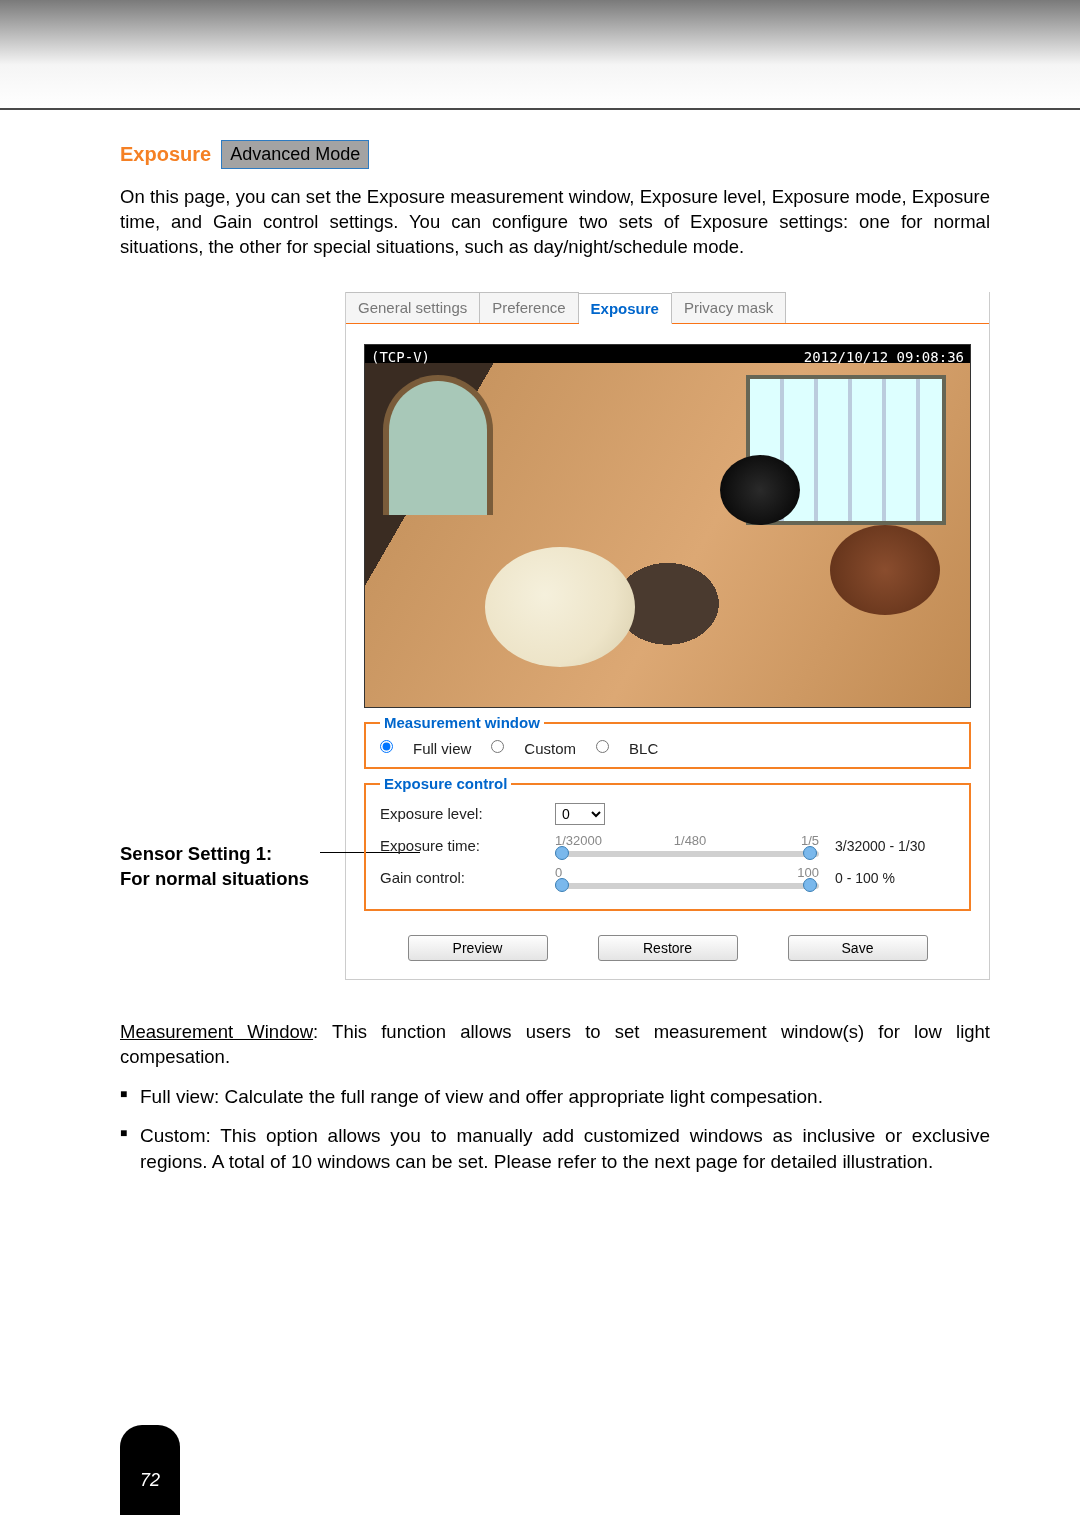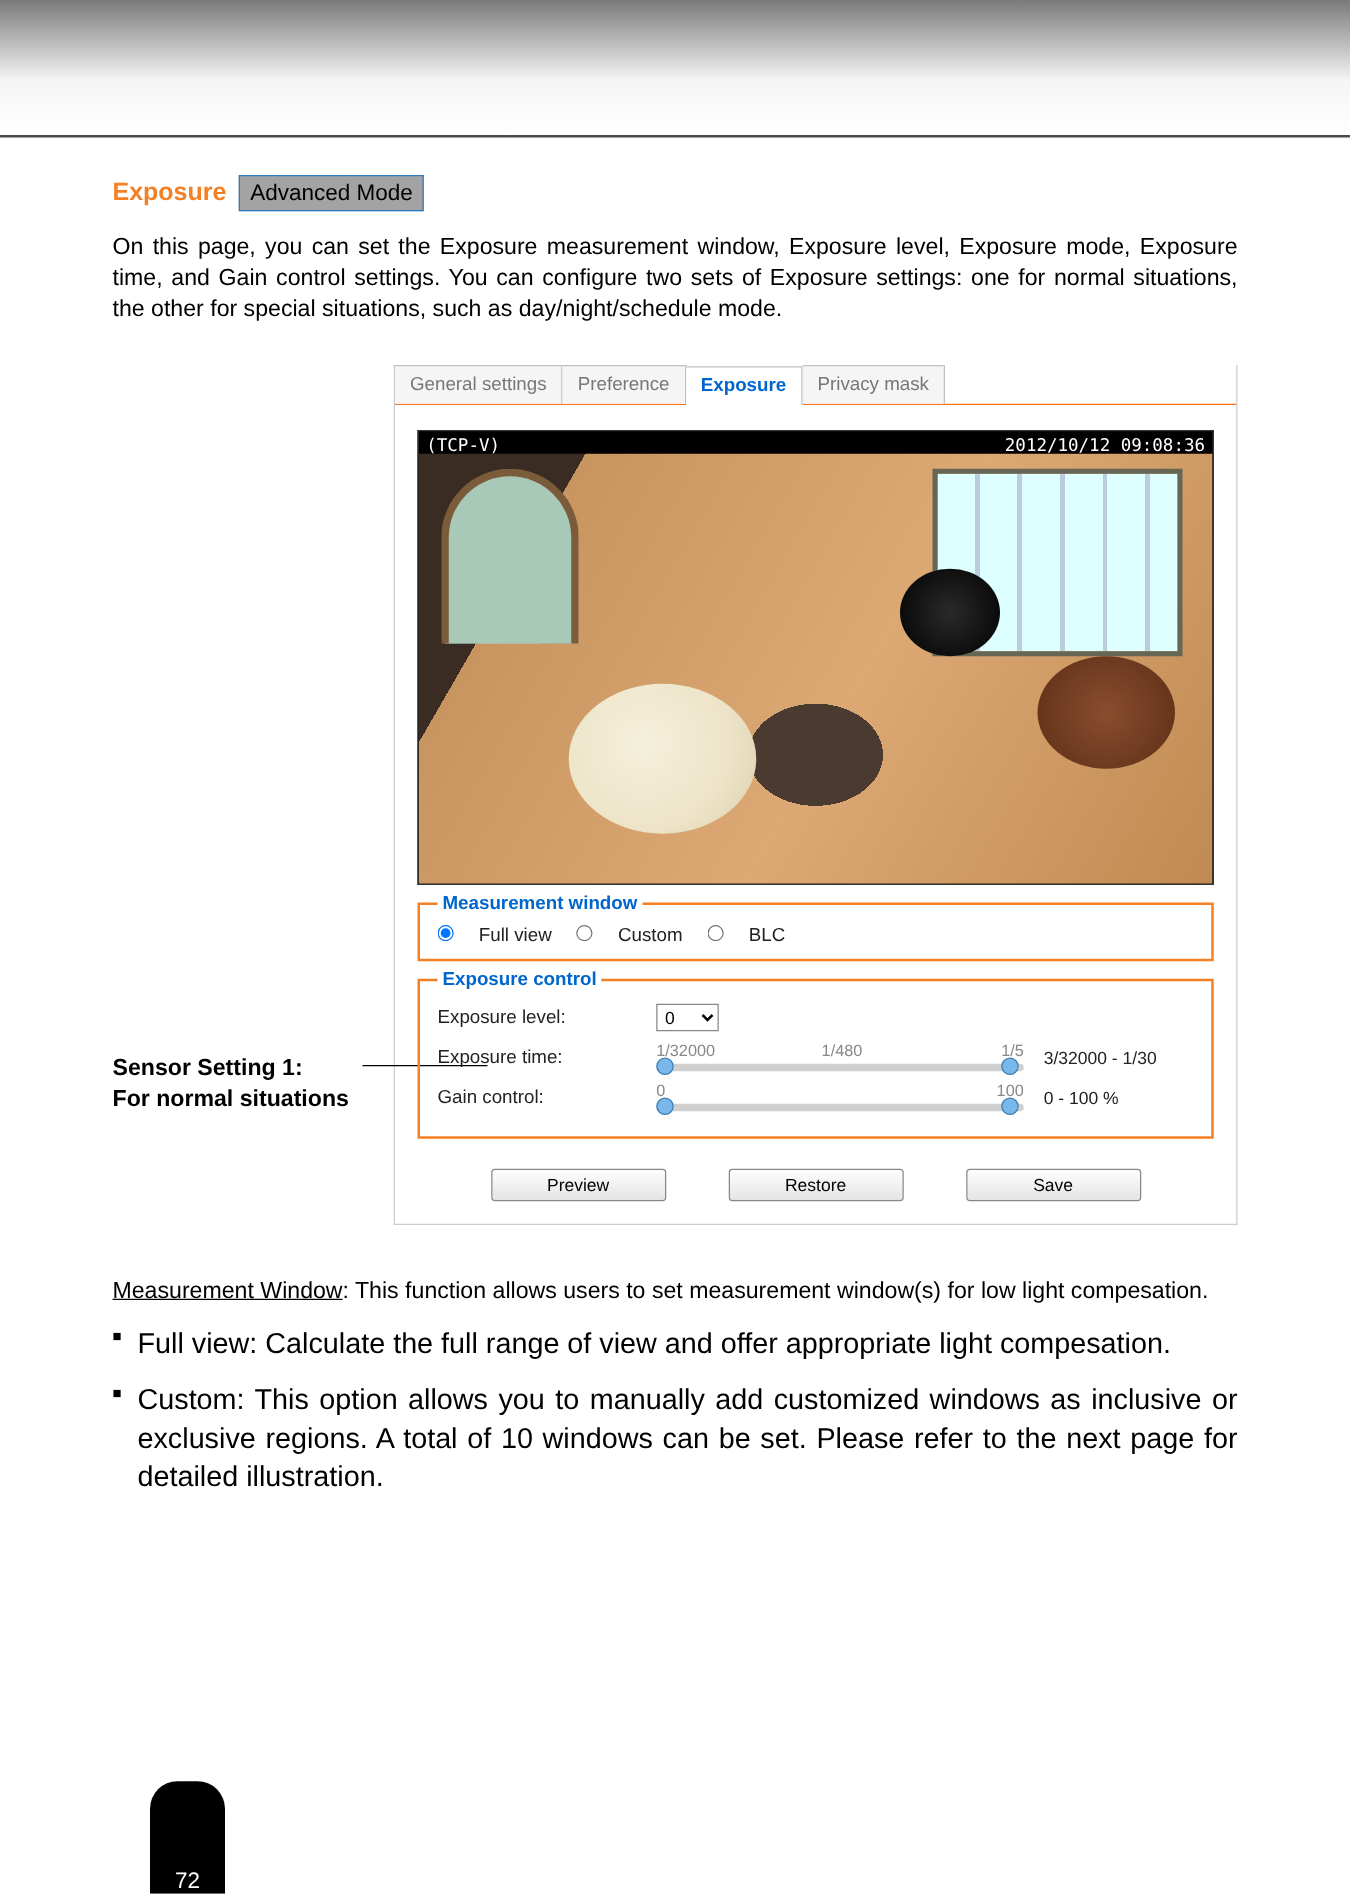--- a/index.html
+++ b/index.html
@@ -8,21 +8,21 @@
     background: #fff;
     width: 1080px;
     margin: 0 auto;
   }
   .top-gradient {
     height: 110px;
     background: linear-gradient(to bottom, #7a7a7a 0%, #f5f5f5 60%, #ffffff 100%);
     border-bottom: 2px solid #4a4a4a;
   }
   .page-content {
-    padding: 30px 90px 0 90px;
+    padding: 30px 90px 0 120px;
   }
   .heading-row {
     display: flex;
     align-items: center;
     gap: 10px;
     margin-bottom: 16px;
   }
   .heading-orange {
     color: #f58024;
     font-weight: bold;
@@ -252,21 +252,21 @@
   }
   .body-text {
     font-size: 18.5px;
     color: #000;
     line-height: 1.35;
     text-align: justify;
     margin-top: 40px;
   }
   .body-text u { text-decoration: underline; }
   .bullet-item {
-    font-size: 23px;
+    font-size: 19px;
     line-height: 1.35;
     margin-top: 14px;
     padding-left: 20px;
     position: relative;
     text-align: justify;
   }
   .bullet-item::before {
     content: "■";
     position: absolute;
     left: 0;
@@ -278,21 +278,23 @@
     bottom: 0;
     left: 120px;
     width: 60px;
     height: 90px;
     background: #000;
     color: #fff;
     font-size: 18px;
     display: flex;
     align-items: flex-end;
     justify-content: center;
+    padding-bottom: 24px;
     border-radius: 22px 22px 0 0;
+    font-style: italic;
   }
   .page-wrap { position: relative; min-height: 1515px; width: 1080px; }
 </style>
 </head>
 <body>
 <div class="page-wrap">
 
 <div class="top-gradient"></div>
 
 <div class="page-content">

